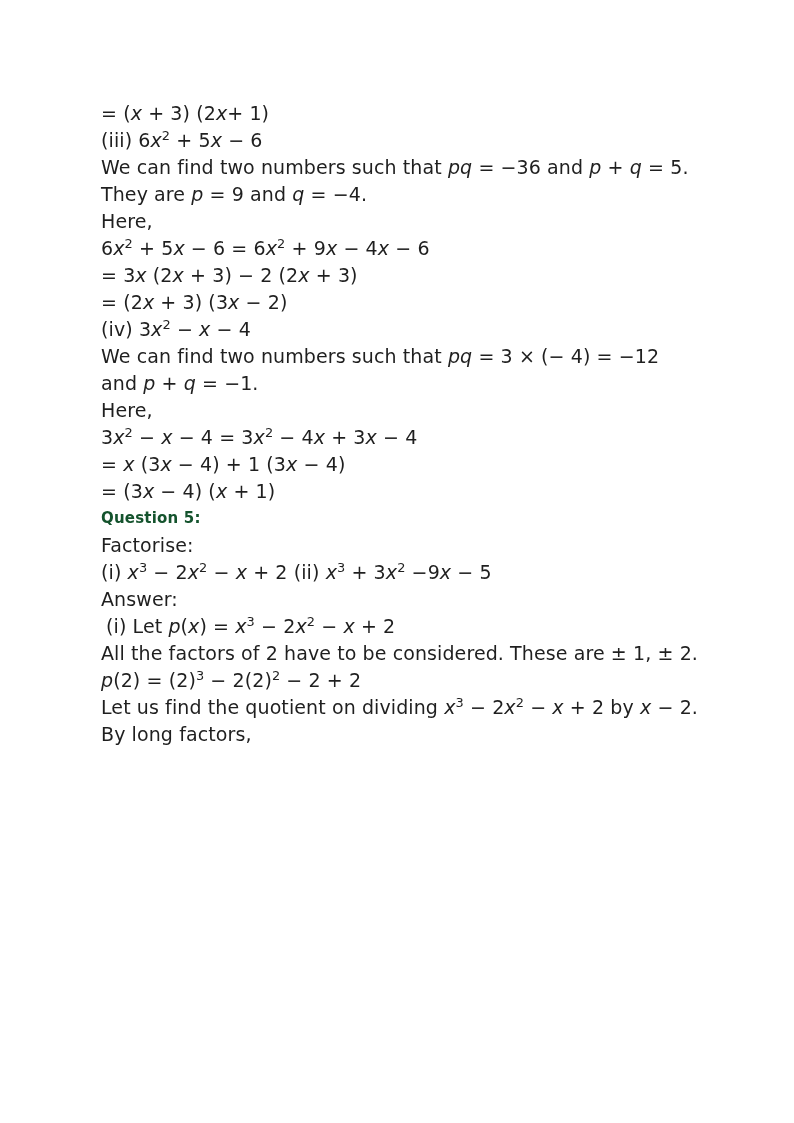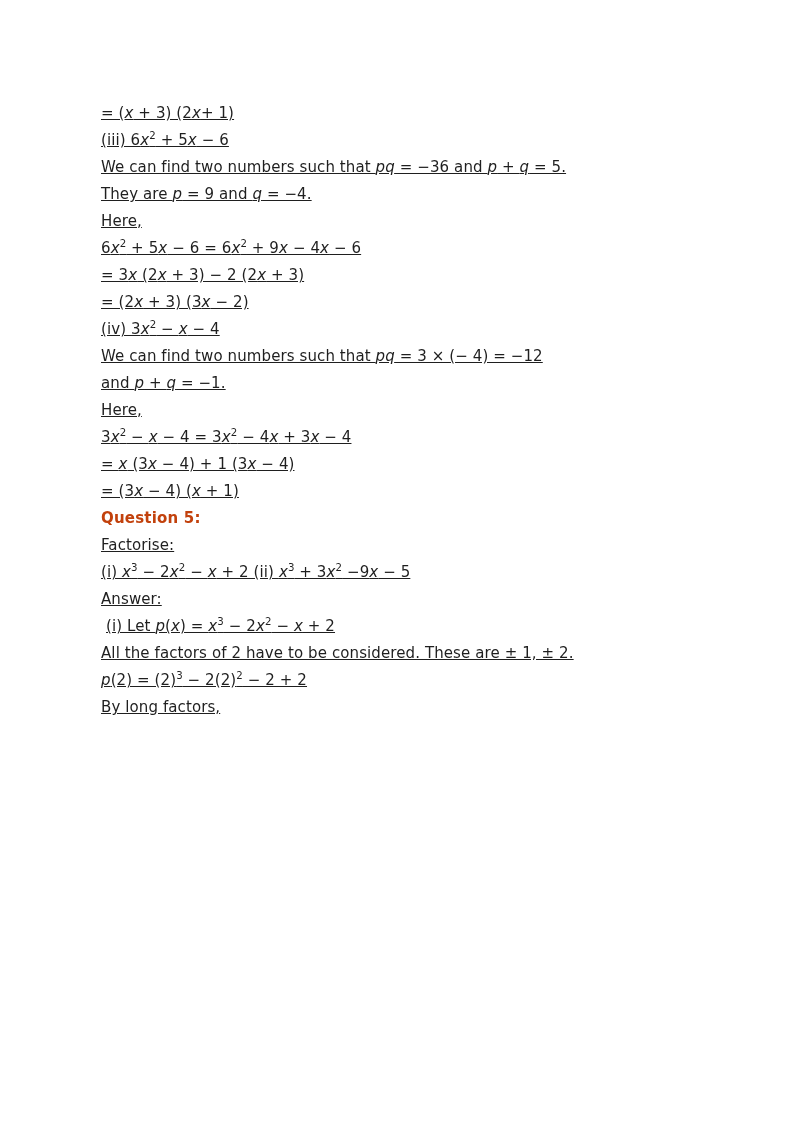--- a/index.html
+++ b/index.html
@@ -18,32 +18,31 @@
     overflow: hidden;
     box-sizing: border-box;
   }
   #content {
     position: absolute;
     left: 101px;
     top: 100px;
     width: 600px;
   }
   .line {
-    font-size: 15px;
+    font-size: 19px;
     line-height: 27px;
     color: #1f1f1f;
     white-space: pre-wrap;
     letter-spacing: 0.1px;
-    text-decoration: underline;
   }
   .qhead {
     font-size: 15px;
     line-height: 27px;
     font-weight: bold;
-    color: #c2410c;
+    color: #14532d;
     letter-spacing: 0.2px;
   }
   .indent {
     padding-left: 5px;
   }
   i, .it {
     font-style: italic;
   }
   sup {
     font-size: 0.68em;
@@ -71,15 +70,16 @@
       <div class="line">3<i>x</i><sup>2</sup> − <i>x</i> − 4 = 3<i>x</i><sup>2</sup> − 4<i>x</i> + 3<i>x</i> − 4</div>
       <div class="line">= <i>x</i> (3<i>x</i> − 4) + 1 (3<i>x</i> − 4)</div>
       <div class="line">= (3<i>x</i> − 4) (<i>x</i> + 1)</div>
       <div class="qhead">Question 5:</div>
       <div class="line">Factorise:</div>
       <div class="line">(i) <i>x</i><sup>3</sup> − 2<i>x</i><sup>2</sup> − <i>x</i> + 2 (ii) <i>x</i><sup>3</sup> + 3<i>x</i><sup>2</sup> −9<i>x</i> − 5</div>
       <div class="line">Answer:</div>
       <div class="line indent">(i) Let <i>p</i>(<i>x</i>) = <i>x</i><sup>3</sup> − 2<i>x</i><sup>2</sup> − <i>x</i> + 2</div>
       <div class="line">All the factors of 2 have to be considered. These are ± 1, ± 2.</div>
       <div class="line"><i>p</i>(2) = (2)<sup>3</sup> − 2(2)<sup>2</sup> − 2 + 2</div>
+      <div class="line">Let us find the quotient on dividing <i>x</i><sup>3</sup> − 2<i>x</i><sup>2</sup> − <i>x</i> + 2 by <i>x</i> − 2.</div>
       <div class="line">By long factors,</div>
     </div>
 </div>
 
 </body></html>

